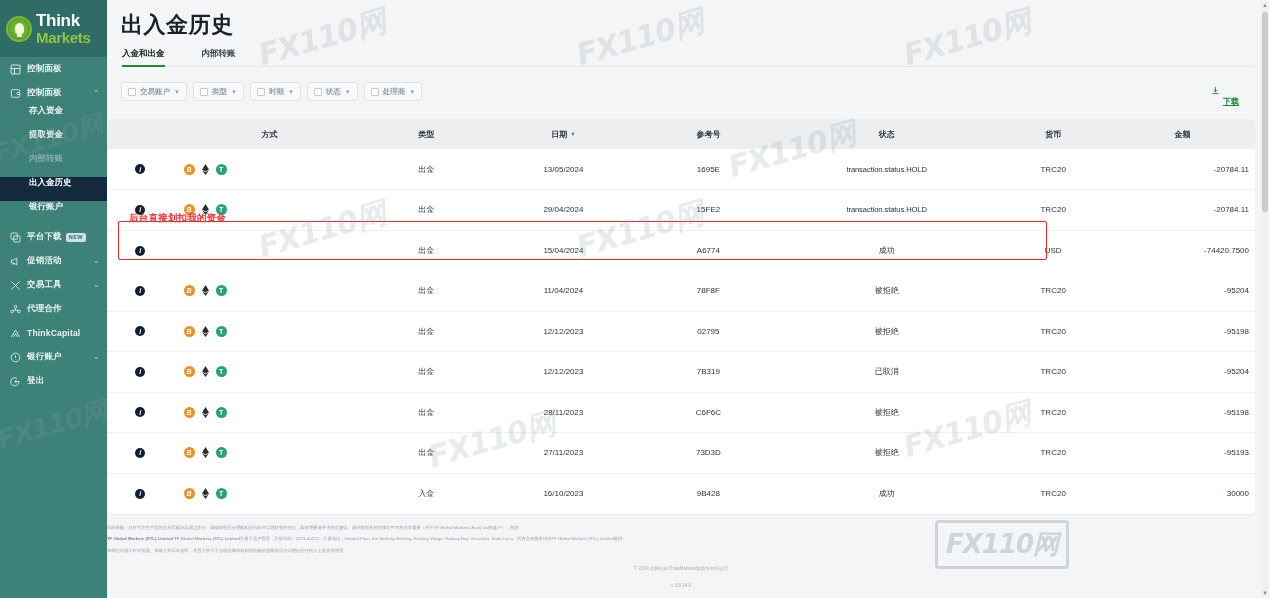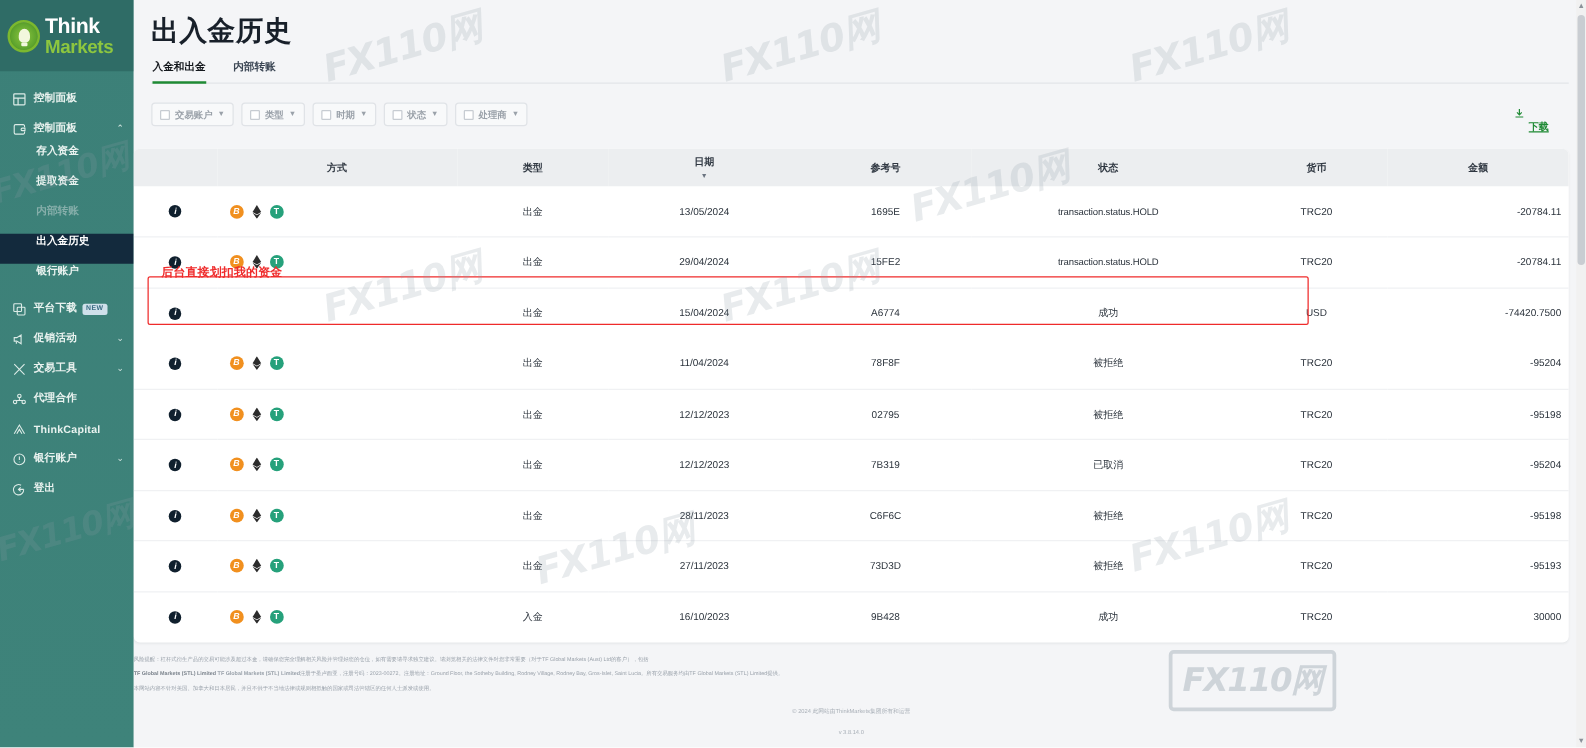--- a/index.html
+++ b/index.html
@@ -40,21 +40,21 @@
     position: relative;
   }
   .logo-bulb .bulb:after{
     content:""; position:absolute; left:2px; bottom:-3px;
     width:5px; height:3px; background:#f2f7dd; border-radius:1px;
   }
   .logo-text { margin-left: 4px; line-height: 1.0; }
   .logo-text .l1 { font-size: 17px; font-weight: bold; color: #ffffff; letter-spacing: -0.3px; display:block;}
   .logo-text .l2 { font-size: 15px; font-weight: bold; color: #8dc63f; letter-spacing: -0.3px; display:block; margin-top:1px;}
 
-  .nav { padding-top: 10px; }
+  .nav { }
   .nav-item {
     display: flex; align-items: center;
     height: 24px;
     padding-left: 9px;
     font-size: 8.5px;
     color: #e9f2ef;
     position: relative;
     cursor: pointer;
     white-space: nowrap;
   }
@@ -102,21 +102,21 @@
     background: #1f8a35; color:#fff; border:none; border-radius:2px;
     font-size: 9.5px; font-weight: bold; width: 96px; height: 22px;
     cursor:pointer; letter-spacing:.5px;
     font-family: "Liberation Sans", sans-serif;
   }
   .icon-btn {
     width: 26px; height: 26px; display:flex; align-items:center; justify-content:center;
     color:#2a333d; cursor:pointer; margin-left: 5px;
   }
 
-  .tabs { display:flex; gap: 22px; margin-top: 8px; padding-left: 1px;}
+  .tabs { display:flex; gap: 37px; margin-top: 8px; padding-left: 1px;}
   .tab {
     font-size: 8.5px; color:#3b4654; padding-bottom: 5px; cursor:pointer; font-weight:bold;
     border-bottom: 2px solid transparent;
   }
   .tab.active { color:#14181d; border-bottom-color:#1f8a35; }
   .tab-rule { height:1px; background:#e2e5e9; width: calc(100% - 14px); margin-top:-1px; }
 
   .filters-row { display:flex; align-items:center; padding: 9px 30px 0 0; }
   .chip {
     display:flex; align-items:center; gap:4px;
@@ -141,21 +141,21 @@
     background:#fff; border-radius: 5px; overflow:hidden;
     box-shadow: 0 1px 2px rgba(20,30,40,.06);
     width: calc(100% - 14px);
   }
   table { width:100%; border-collapse: collapse; table-layout: fixed;}
   thead th {
     background:#eceef0; height: 30px;
     font-size: 8px; color:#2f3741; font-weight: bold;
     text-align:center;
   }
-  thead th .sortable { display:inline-flex; align-items:center; gap:3px;flex-direction:column;}
+  thead th .sortable { display:inline-flex; align-items:center; gap:3px;}
   thead th .caret-d { font-size: 5.5px; color:#6b7480;}
   tbody td {
     height: 40.5px; font-size: 8px; color:#2b333c;
     text-align:center; border-bottom: 1px solid #f0f1f3;
     font-family: "Liberation Sans", sans-serif;
   }
   tbody tr:last-child td { border-bottom: none; }
 
   .col-info { width: 34px; }
   .col-method { width: 98px; }

